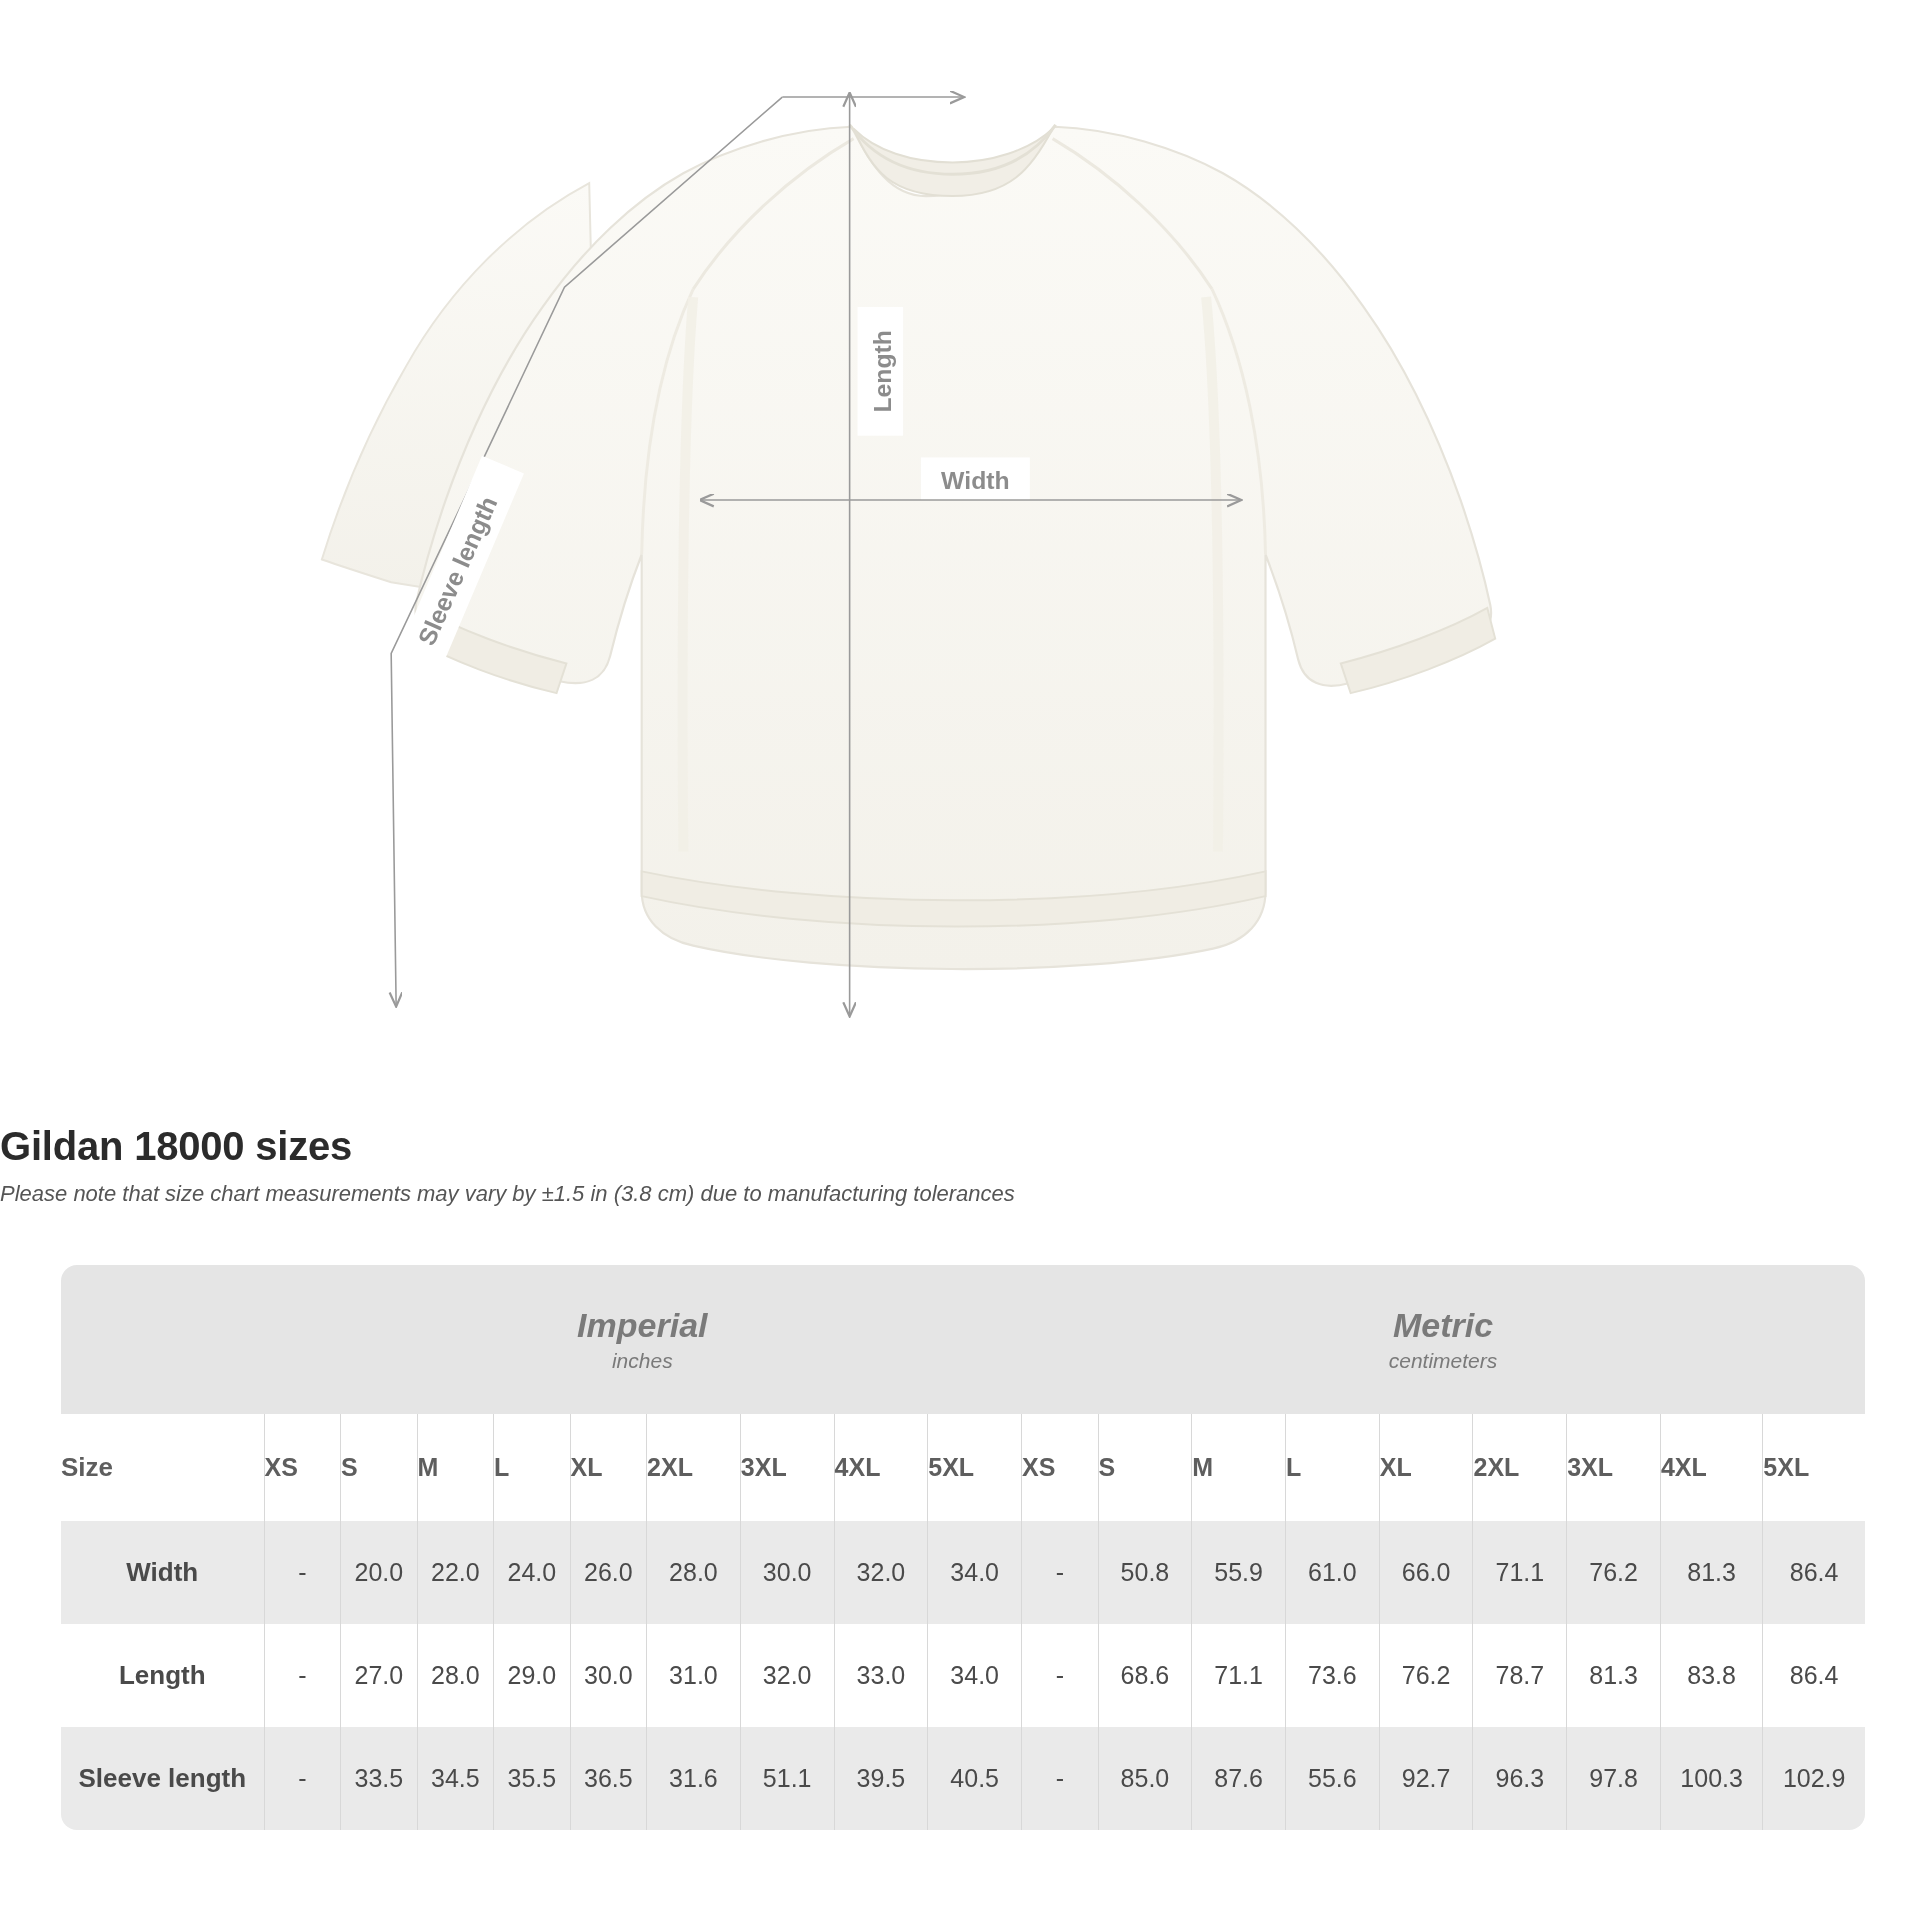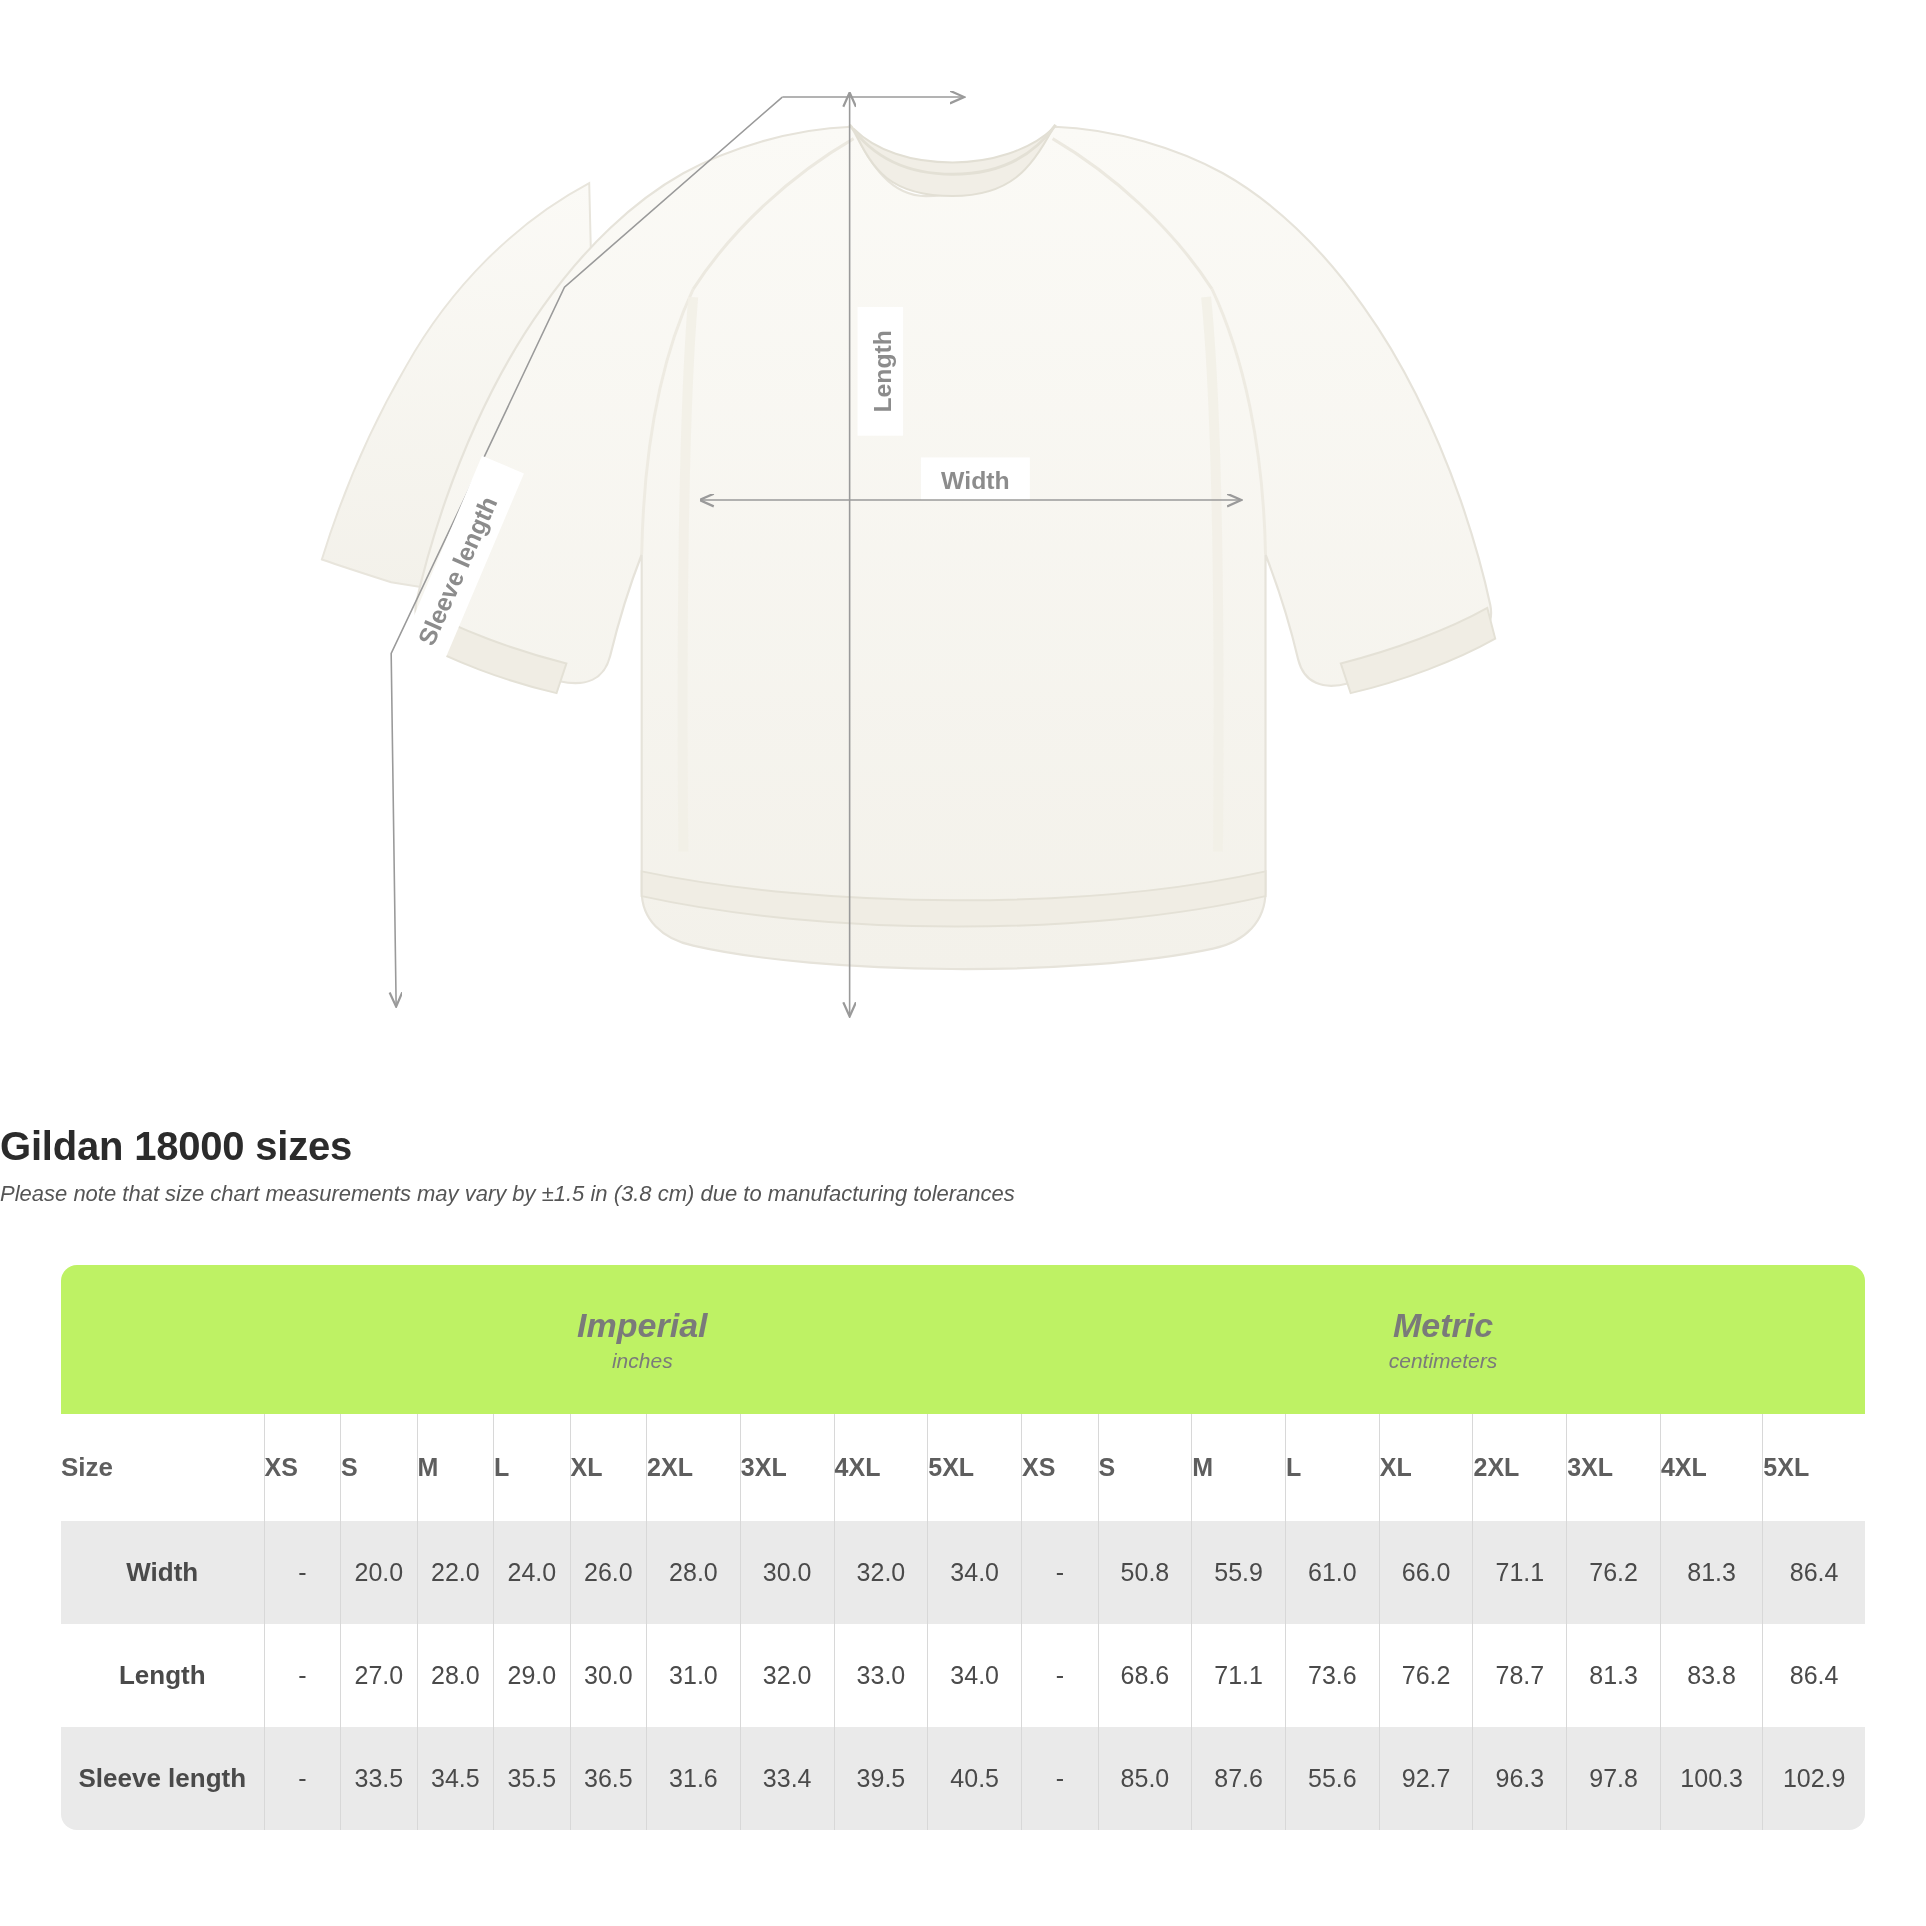--- a/index.html
+++ b/index.html
@@ -66,21 +66,21 @@
     border-collapse: separate;
     border-spacing: 0;
     width: 1804px;
     table-layout: fixed;
   }
   table.size-table td, table.size-table th {
     padding: 0;
     margin: 0;
   }
   .unit-head-row td {
-    background: #bef264;
+    background: #e5e5e5;
     height: 149px;
     vertical-align: middle;
     text-align: center;
   }
   .unit-head-row td.first {
     border-top-left-radius: 16px;
   }
   .unit-head-row td.last {
     border-top-right-radius: 16px;
   }
@@ -345,21 +345,21 @@
         </tr>
 
         <tr class="data-row shaded last">
           <td class="rowlabel firstcell">Sleeve length</td>
           <td class="vline">-</td>
           <td class="vline">33.5</td>
           <td class="vline">34.5</td>
           <td class="vline">35.5</td>
           <td class="vline">36.5</td>
           <td class="vline">31.6</td>
-          <td class="vline">33.4</td>
+          <td class="vline">51.1</td>
           <td class="vline">39.5</td>
           <td class="vline">40.5</td>
           <td class="vline">-</td>
           <td class="vline">85.0</td>
           <td class="vline">87.6</td>
           <td class="vline">55.6</td>
           <td class="vline">92.7</td>
           <td class="vline">96.3</td>
           <td class="vline">97.8</td>
           <td class="vline">100.3</td>

